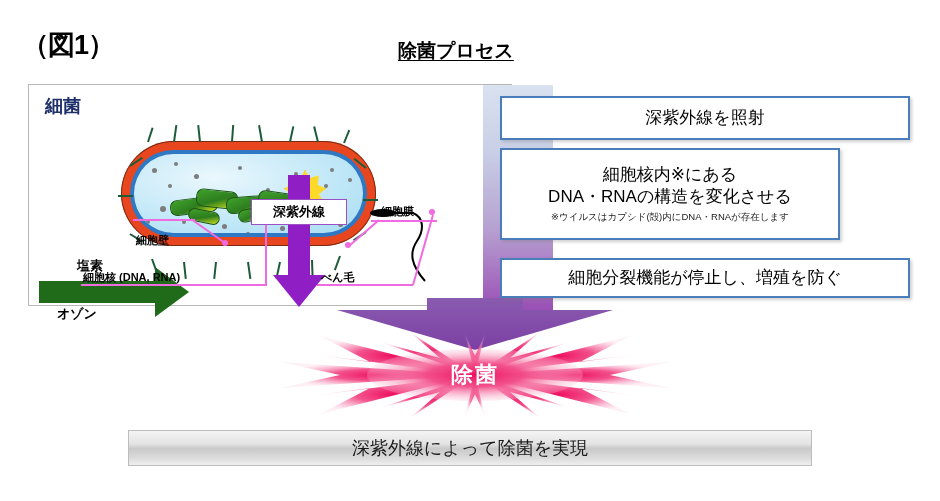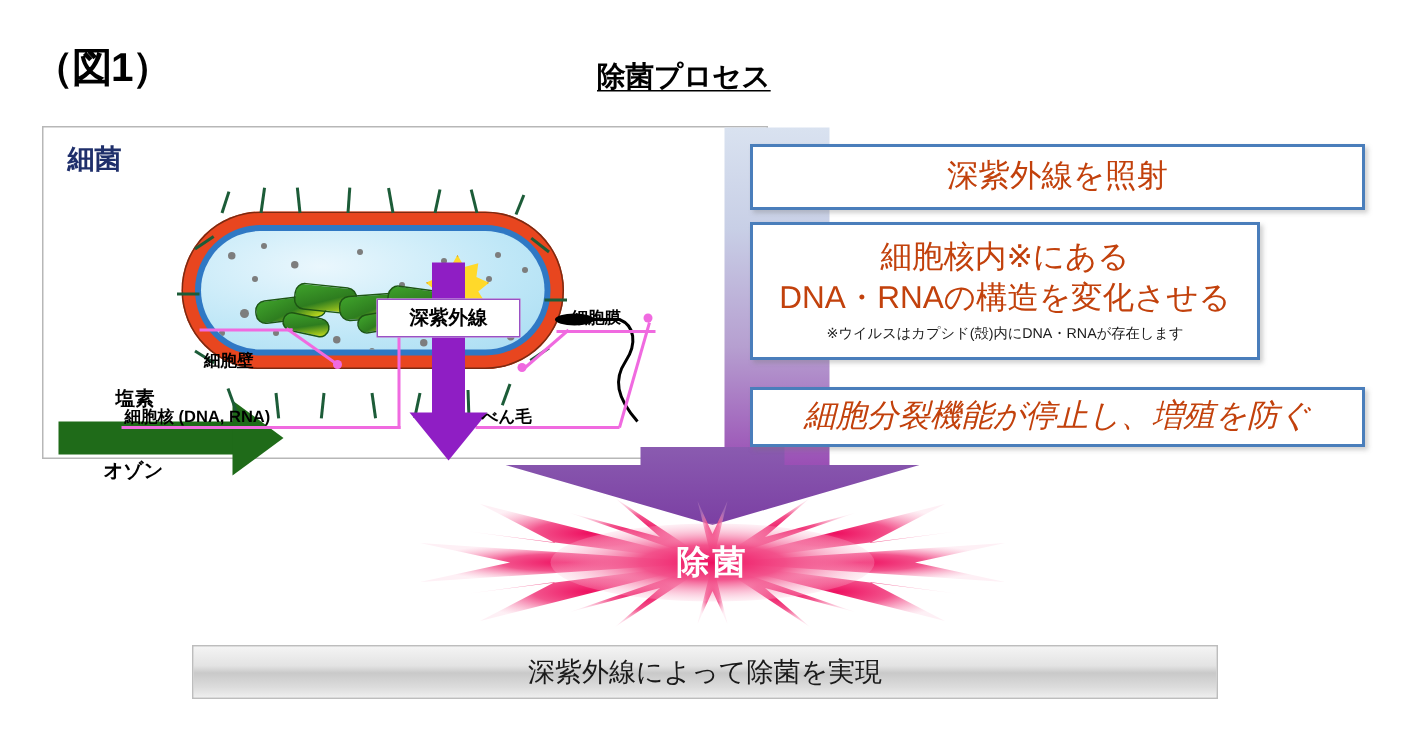--- a/index.html
+++ b/index.html
@@ -214,21 +214,21 @@
     position: absolute;
     left: 48px;
     top: 172px;
     font-size: 13px;
     font-weight: bold;
     color: #000000;
     white-space: nowrap;
   }
   #chem-bottom-label {
     position: absolute;
-    left: 40px;
+    left: 28px;
     top: 220px;
     font-size: 13px;
     font-weight: bold;
     color: #000000;
     white-space: nowrap;
   }
 
   
   #flagellum {
     position: absolute;
@@ -256,34 +256,34 @@
     box-sizing: border-box;
     box-shadow: 2px 2px 3px rgba(120,120,120,0.35);
     z-index: 3;
     display: flex;
     flex-direction: column;
     align-items: center;
     justify-content: center;
     text-align: center;
   }
   .pbox-line {
-    font-size: 21px;
-    color: #c2410c;
+    font-size: 17px;
+    color: #000000;
     line-height: 1.25;
     white-space: nowrap;
   }
   .pbox-note {
     font-size: 9.5px;
     color: #1a1a1a;
     margin-top: 4px;
     white-space: nowrap;
   }
   #pbox-1 { left: 500px; top: 96px;  width: 410px; height: 44px; }
   #pbox-2 { left: 500px; top: 148px; width: 340px; height: 92px; }
-  #pbox-3 { left: 500px; top: 258px; width: 410px; height: 40px; font-style: italic; }
+  #pbox-3 { left: 500px; top: 258px; width: 410px; height: 40px; }
 
   
   #big-arrow {
     position: absolute;
     left: 337px;
     top: 298px;
     width: 276px;
     height: 52px;
     z-index: 2;
   }

